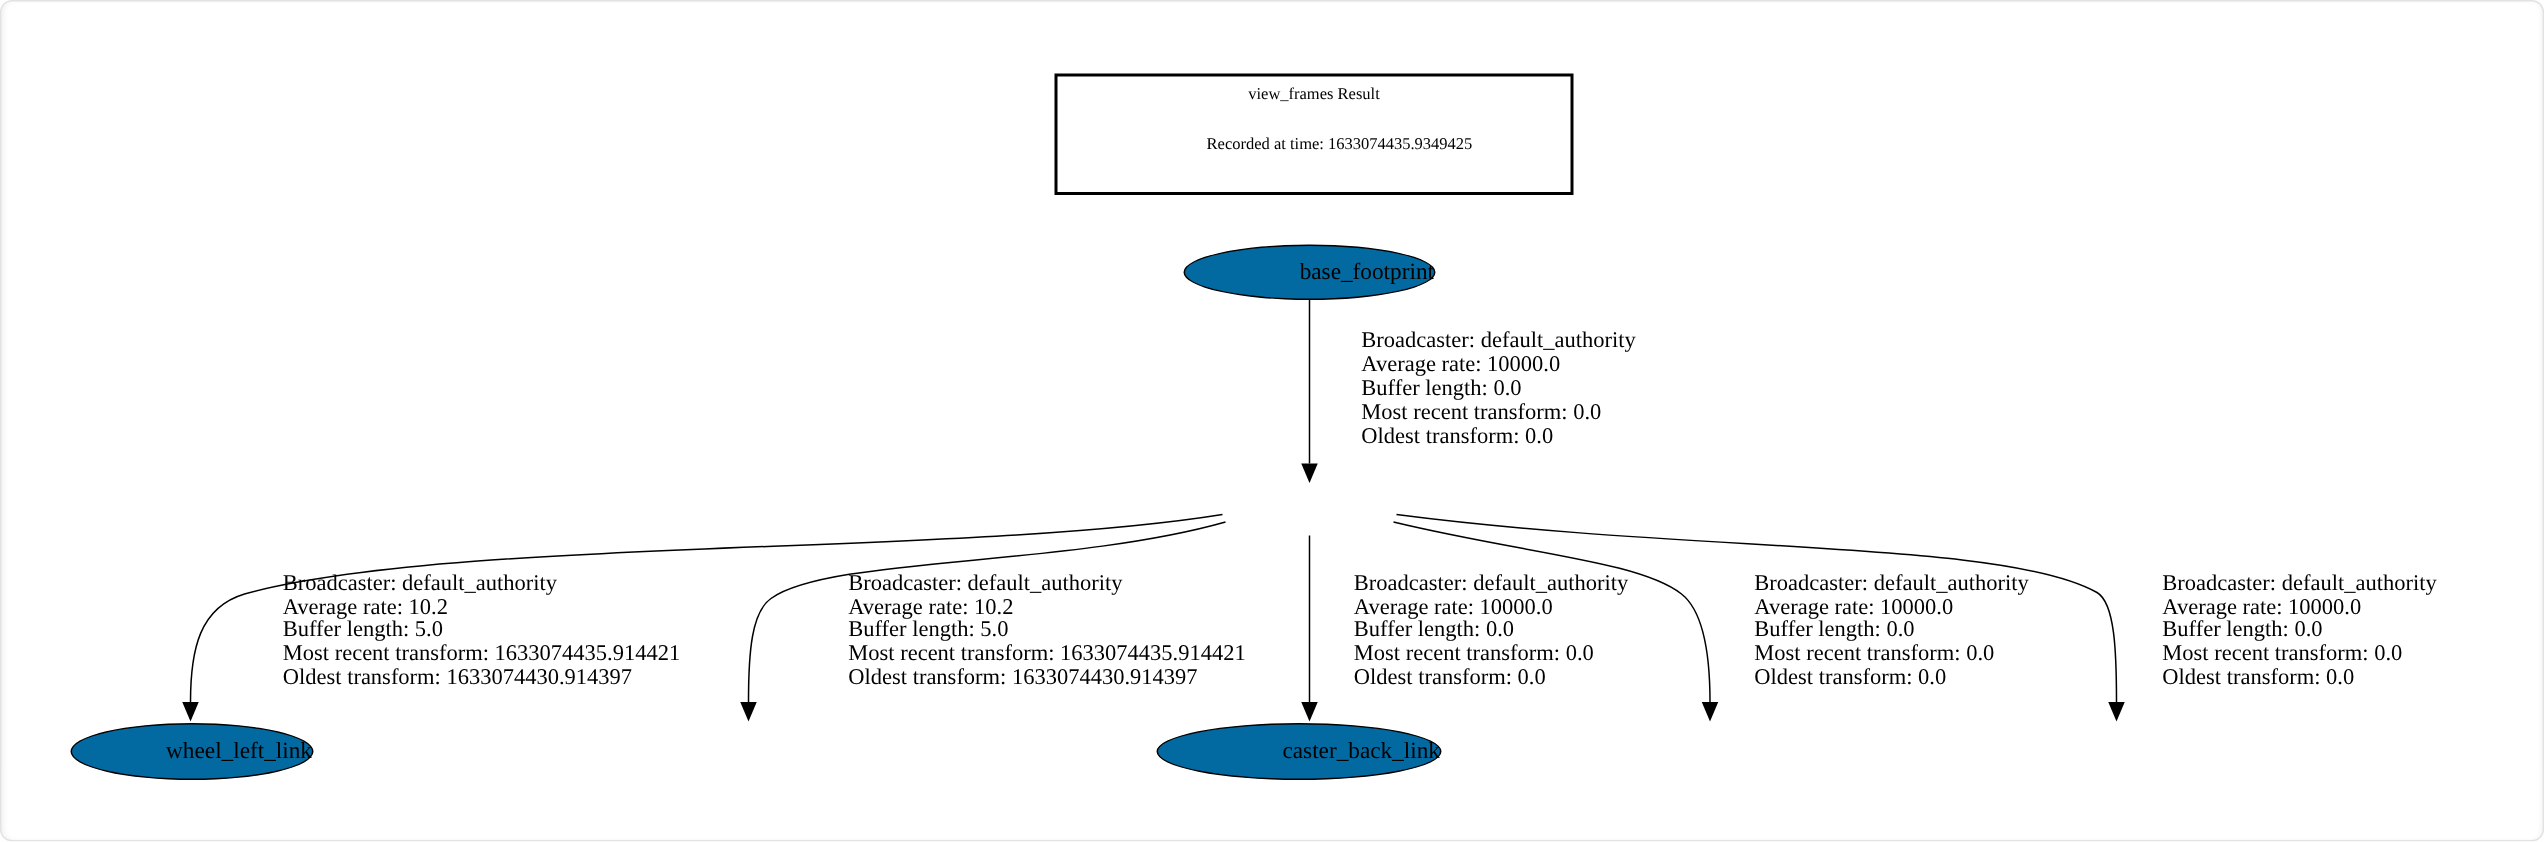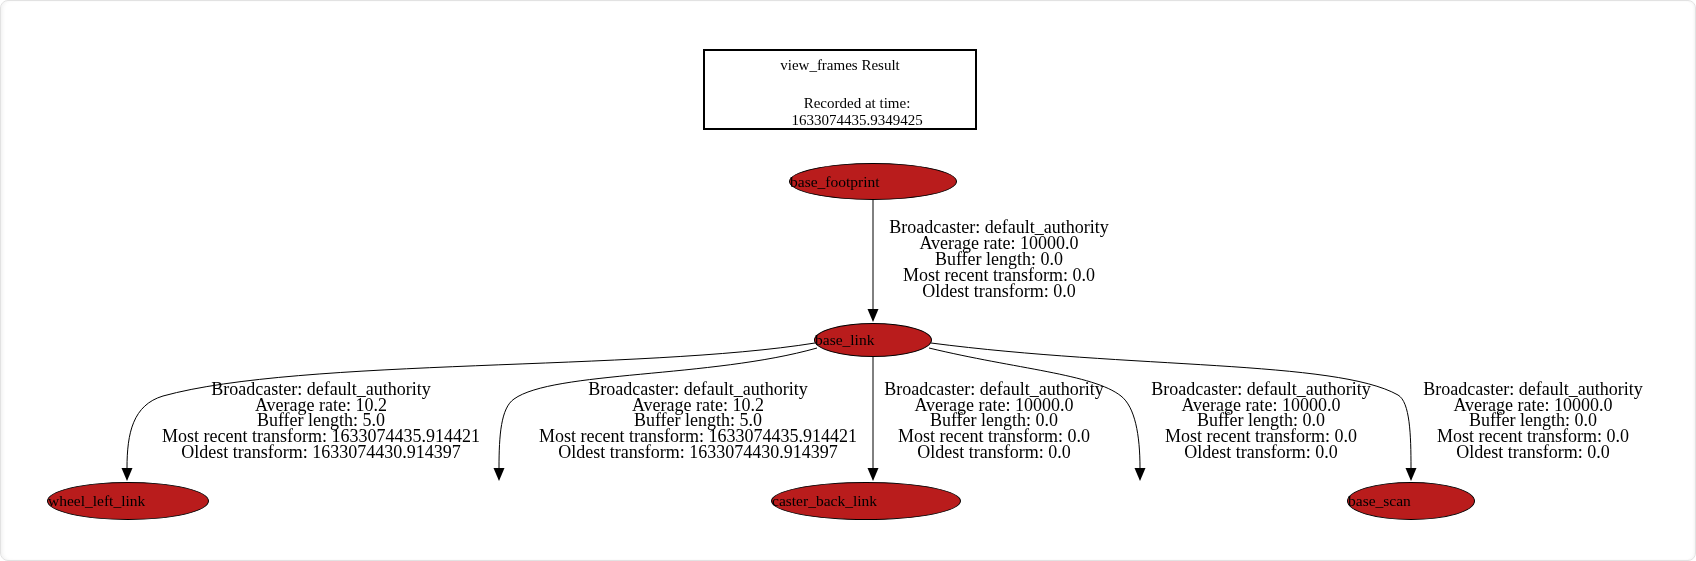--- a/index.html
+++ b/index.html
@@ -18,45 +18,45 @@
   }
   .edge-layer {
     position: absolute;
     left: 0; top: 0;
     width: 1696px; height: 561px;
   }
   .node {
     position: absolute;
     border: 1px solid #000000;
     border-radius: 50%;
-    background: #b91c1c;
+    background: #0369a1;
     display: flex;
     align-items: center;
-    justify-content: flex-start;
+    justify-content: flex-end;
     font-size: 15.5px;
     white-space: nowrap;
     box-sizing: border-box;
   }
   .title-box {
     position: absolute;
     left: 702px; top: 48px;
-    width: 274px; height: 81px;
+    width: 346px; height: 81px;
     border: 2px solid #000000;
     box-sizing: border-box;
     background: #ffffff;
     text-align: center;
-    font-size: 15px;
+    font-size: 11px;
   }
   .title-box .tb-line1 { margin-top: 6px; }
   .title-box .tb-line2 { margin-top: 21px; padding-left: 34px; }
   .edge-label {
     position: absolute;
     transform: translateX(-50%);
-    text-align: center;
-    font-size: 18px;
+    text-align: left;
+    font-size: 15px;
     line-height: 15.7px;
     white-space: nowrap;
   }
   .edge-label.root-edge { line-height: 16px; }
 </style>
 </head>
 <body>
 
 <div class="canvas">
 
@@ -82,31 +82,25 @@
   </svg>
 
   <div class="title-box">
     <div class="tb-line1">view_frames Result</div>
     <div class="tb-line2">Recorded at time: 1633074435.9349425</div>
   </div>
 
   <div class="node" style="left:788px; top:162px; width:168px; height:37px;">
     <span>base_footprint</span>
   </div>
-  <div class="node" style="left:813px; top:322px; width:118px; height:34px;">
-    <span>base_link</span>
-  </div>
   <div class="node" style="left:46px; top:481px; width:162px; height:38px;font-family:Liberation Serif, serif;">
     <span>wheel_left_link</span>
   </div>
   <div class="node" style="left:770px; top:481px; width:190px; height:38px;">
     <span>caster_back_link</span>
-  </div>
-  <div class="node" style="left:1346px; top:481px; width:128px; height:38px;">
-    <span>base_scan</span>
   </div>
 
   <div class="edge-label root-edge" style="left:998px; top:218px;">
     <div>Broadcaster: default_authority</div>
     <div>Average rate: 10000.0</div>
     <div>Buffer length: 0.0</div>
     <div>Most recent transform: 0.0</div>
     <div>Oldest transform: 0.0</div>
   </div>
 

